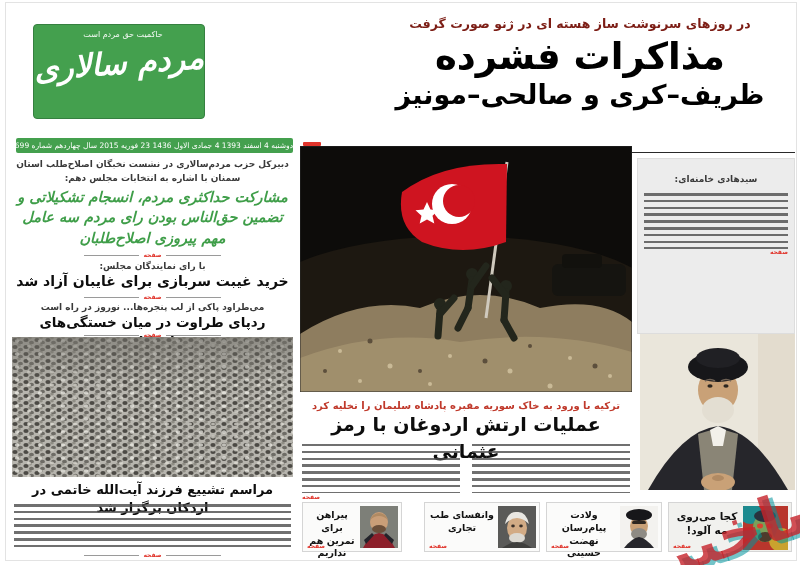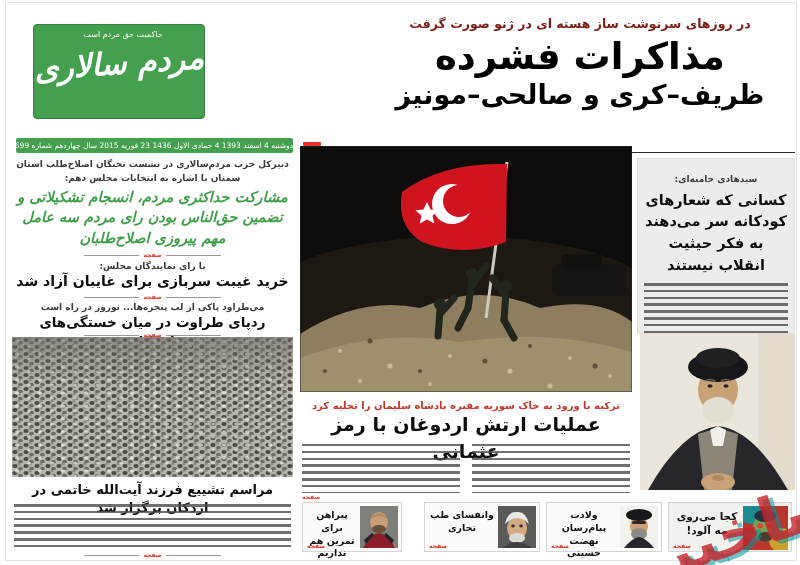--- a/index.html
+++ b/index.html
@@ -160,21 +160,20 @@
     </svg>
   </div>
   <div class="abs kicker" style="left:300px;top:398px;width:332px;color:#c0392b;font-size:10px;">ترکیه با ورود به خاک سوریه مقبره پادشاه سلیمان را تخلیه کرد</div>
   <div class="abs headline" style="left:300px;top:411px;width:332px;font-size:19px;">عملیات ارتش اردوغان با رمز عثمانی</div>
   <div class="abs textlines" style="left:302px;top:444px;width:158px;height:49px;"></div>
   <div class="abs textlines" style="left:472px;top:444px;width:158px;height:49px;"></div>
   <div class="abs pm" style="left:302px;top:494px;">صفحه</div>
 
   <div class="abs graybox">
     <div class="kicker" style="width:100%;">سیدهادی خامنه‌ای:</div>
-    <div class="headline" style="width:100%;font-size:14.5px;line-height:1.5;margin-top:3px;">کسانی که شعارهای کودکانه سر می‌دهند به فکر حیثیت انقلاب نیستند</div>
     <div class="textlines" style="width:100%;height:56px;margin-top:6px;"></div>
     <div class="pm">صفحه</div>
   </div>
 
   <div class="abs" style="left:640px;top:334px;width:155px;height:156px;">
     <svg width="155" height="156" viewBox="0 0 155 156">
       <rect width="155" height="156" fill="#eae6db"></rect>
       <rect x="118" width="37" height="156" fill="#ddd6c5" opacity=".6"></rect>
       <path d="M8,156 Q42,96 78,92 Q114,96 148,156 Z" fill="#26262b"></path>
       <path d="M58,100 L78,94 L98,100 L92,156 L64,156 Z" fill="#8a8576"></path>

